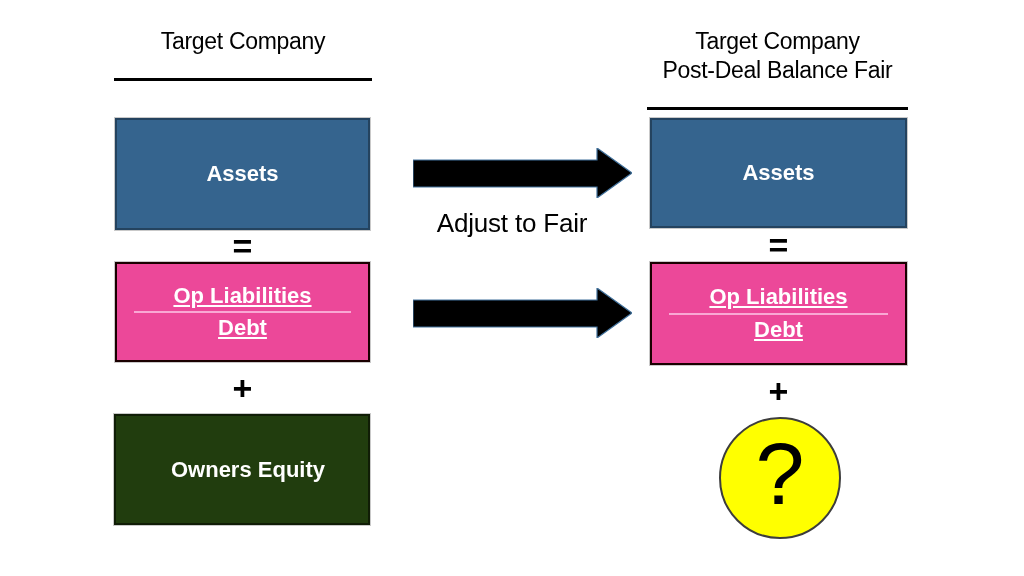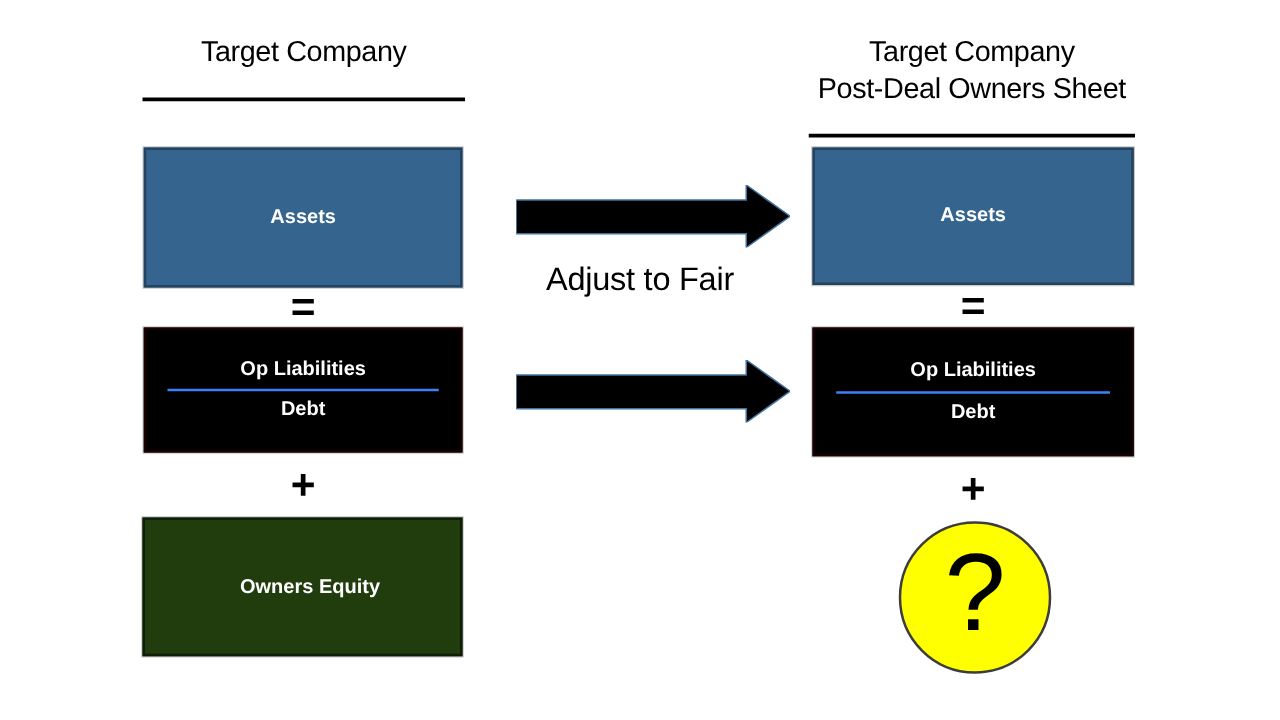--- a/index.html
+++ b/index.html
@@ -29,28 +29,28 @@
   }
 
   
   .bs-box {
     box-sizing: border-box;
     display: flex;
     align-items: center;
     justify-content: center;
     color: #ffffff;
     font-weight: bold;
-    font-size: 16px;
+    font-size: 22px;
     text-align: center;
   }
   .assets-box   { background: #35648E; border: 2px solid #24435F; box-shadow: 0 0 0 1px #c9c9c9; }
-  .liab-box     { background: #000000; border: 2px solid #1a0000; box-shadow: 0 0 0 1px #c9c9c9;
-                  flex-direction: column; padding: 17px; }
+  .liab-box     { background: #ec4899; border: 2px solid #1a0000; box-shadow: 0 0 0 1px #c9c9c9;
+                  flex-direction: column; padding: 17px; text-decoration: underline; }
   .liab-cell    { flex: 1; width: 100%; display: flex; align-items: center; justify-content: center; }
-  .liab-cell.bottom { border-top: 2px solid #3b82f6; }
+  .liab-cell.bottom { border-top: 2px solid #f9a8d4; }
   .equity-box   { background: #213D0E; border: 2px solid #101d06; box-shadow: 0 0 0 1px #c9c9c9; }
 
   
   .operator {
     display: flex;
     align-items: center;
     justify-content: center;
     color: #000000;
     font-weight: 800;
     font-size: 34px;
@@ -128,21 +128,21 @@
   </div>
 
   <div class="abs" style="left:413px; top:288px;">
     <svg class="arrow-svg" width="219" height="50" viewBox="0 0 219 50">
       <polygon points="0,12 184,12 184,0 219,25 184,50 184,39 0,39" fill="#000000" stroke="#41719C" stroke-width="1.2"></polygon>
     </svg>
   </div>
 
   <div class="abs panel-title" style="left:647px; top:27px; width:261px;">
     <div>Target Company</div>
-    <div>Post-Deal Owners Sheet</div>
+    <div>Post-Deal Balance Fair</div>
   </div>
 
   <div class="abs bs-box assets-box" style="left:650px; top:118px; width:257px; height:110px;">
     <span>Assets</span>
   </div>
 
   <div class="abs operator" style="left:650px; top:228px; width:257px; height:34px;">=</div>
 
   <div class="abs bs-box liab-box" style="left:650px; top:262px; width:257px; height:103px;">
     <div class="liab-cell">

